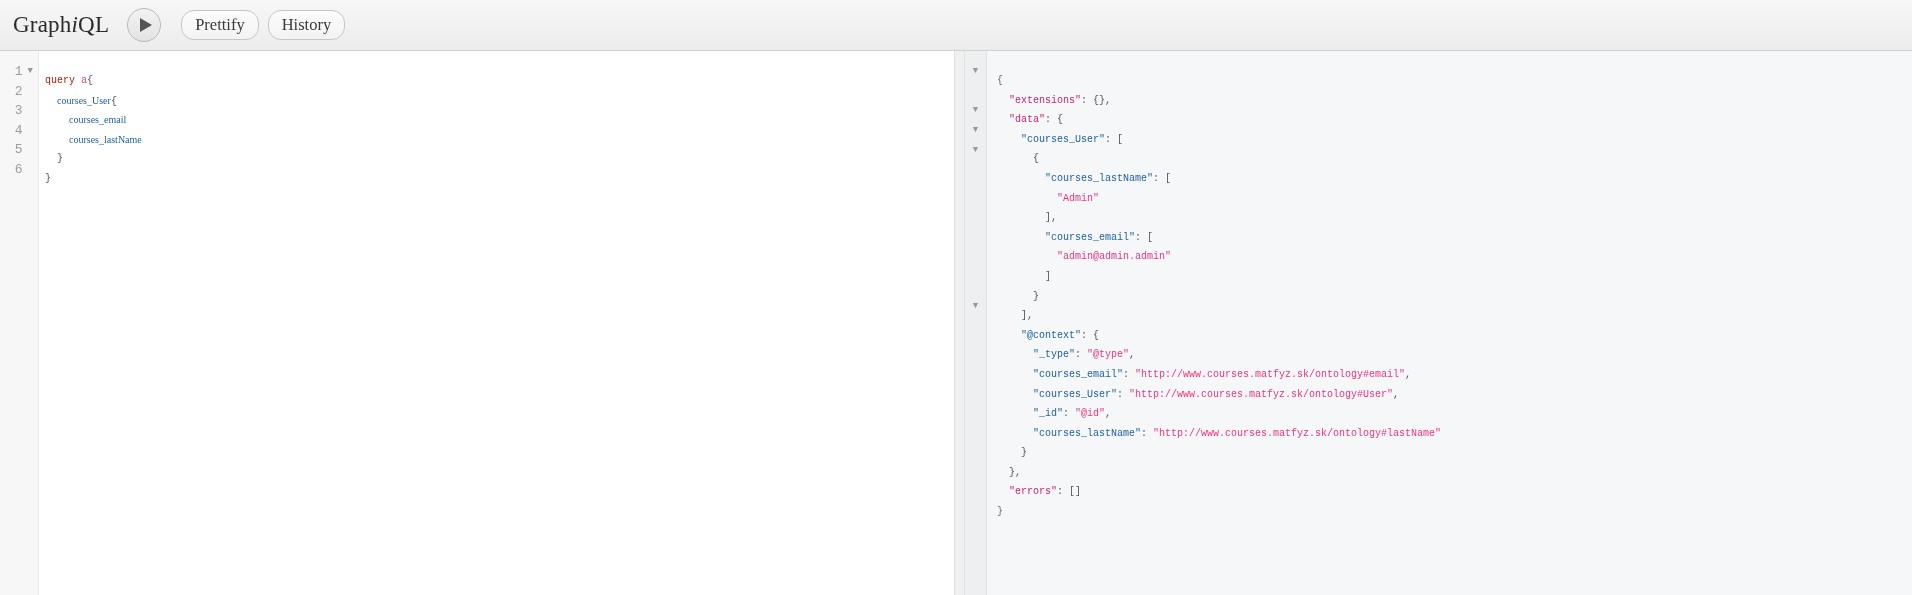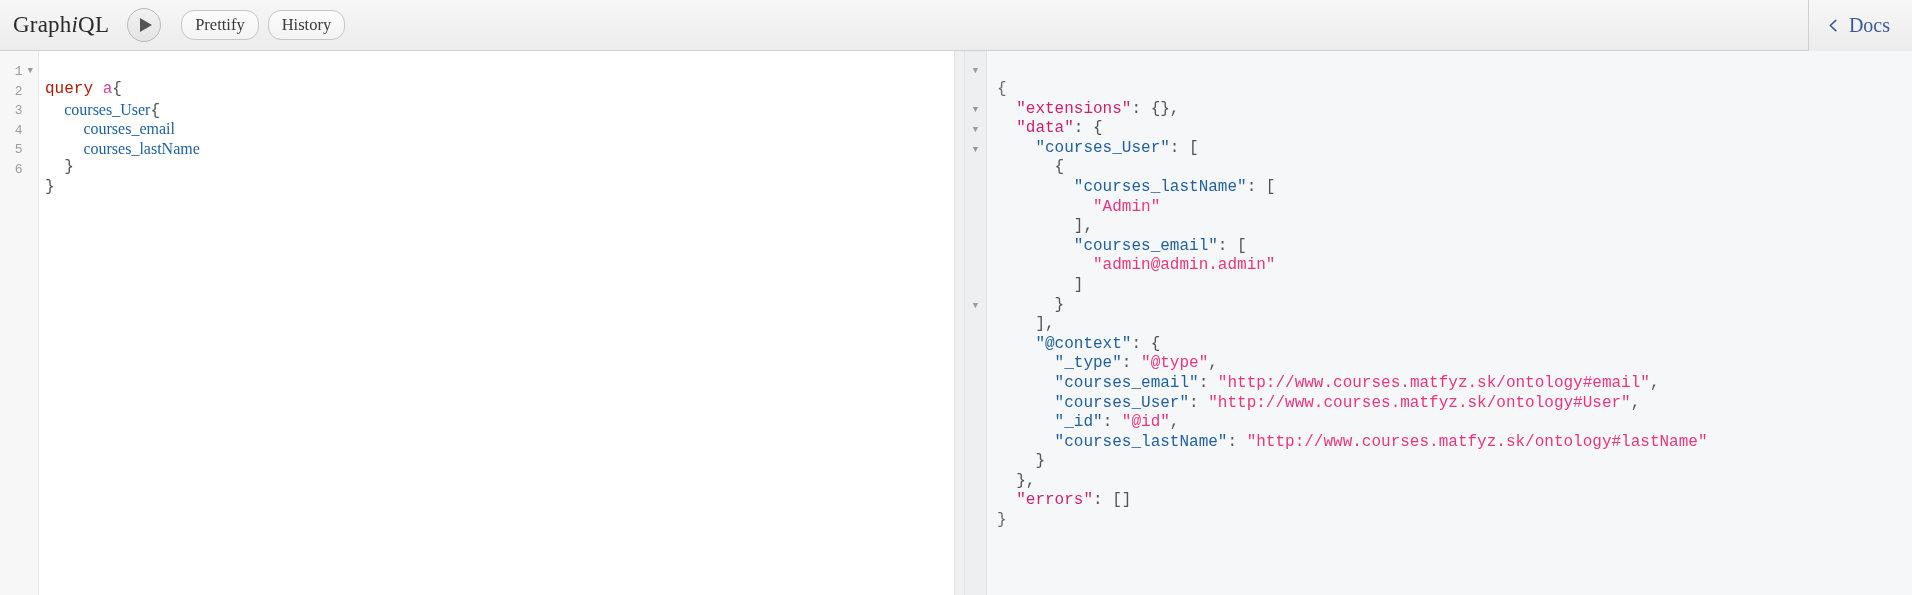--- a/index.html
+++ b/index.html
@@ -177,24 +177,24 @@
     color: #9a9a9a;
     font-size: 9px;
     line-height: 1;
     cursor: pointer;
   }
   .fold.hidden { visibility: hidden; }
 
   
   .code {
     flex: 1 1 auto;
-    padding-top: 29px;
+    padding-top: 20px;
     padding-left: 5px;
     font-family: "Liberation Mono", monospace;
-    font-size: 16px;
+    font-size: 10px;
     line-height: 19.6px;
     white-space: pre;
     overflow: hidden;
     tab-size: 2;
   }
   .code-query { color: #1f1f1f; padding-left: 6px; }
   .code-result { padding-left: 10px; color: #555; }
 
   .ln { height: 19.6px; white-space: pre; }
 
@@ -224,26 +224,20 @@
 
     <div class="exec-btn" title="Execute Query">
       <div class="exec-tri"></div>
     </div>
 
     <button class="tbtn">Prettify</button>
     <button class="tbtn">History</button>
 
     <div class="topbar-spacer"></div>
 
-    <div class="docs-btn">
-      <svg class="docs-chevron" viewBox="0 0 14 14">
-        <polyline points="9.5,1.5 3.5,7 9.5,12.5" fill="none" stroke="#3b5998" stroke-width="1.7" stroke-linecap="round" stroke-linejoin="round"></polyline>
-      </svg>
-      <span class="docs-label">Docs</span>
-    </div>
   </div>
 
   <div class="panes">
 
     <div class="pane-query">
       <div class="gutter" id="query-gutter">
           <div class="gline">
             <span>1</span>
             <span class="fold">▼</span>
           </div>

